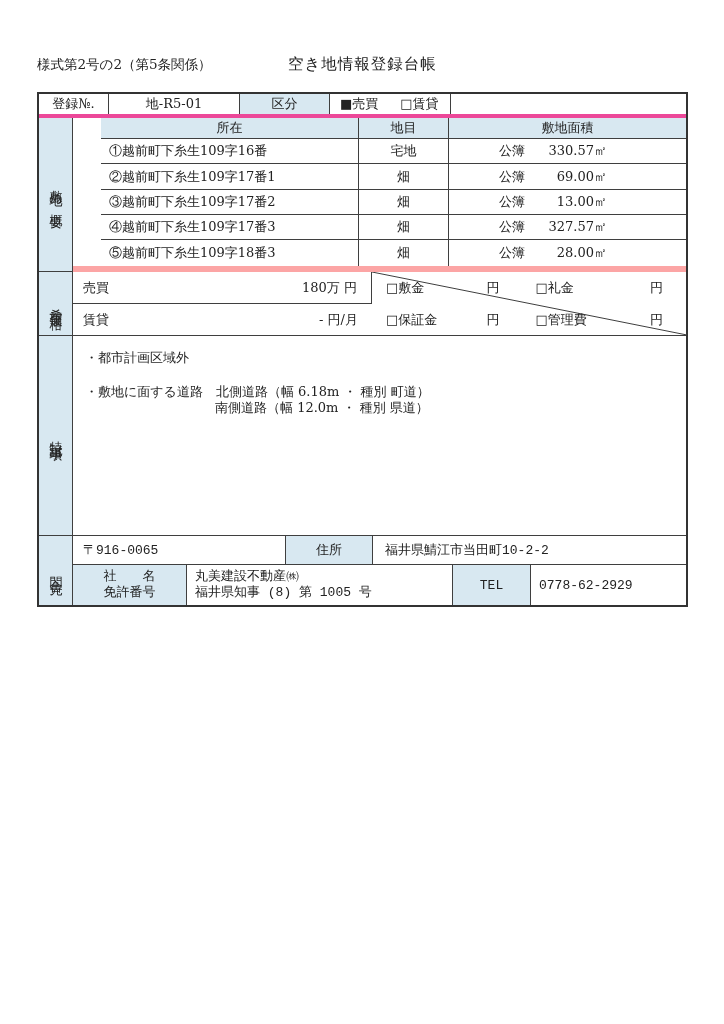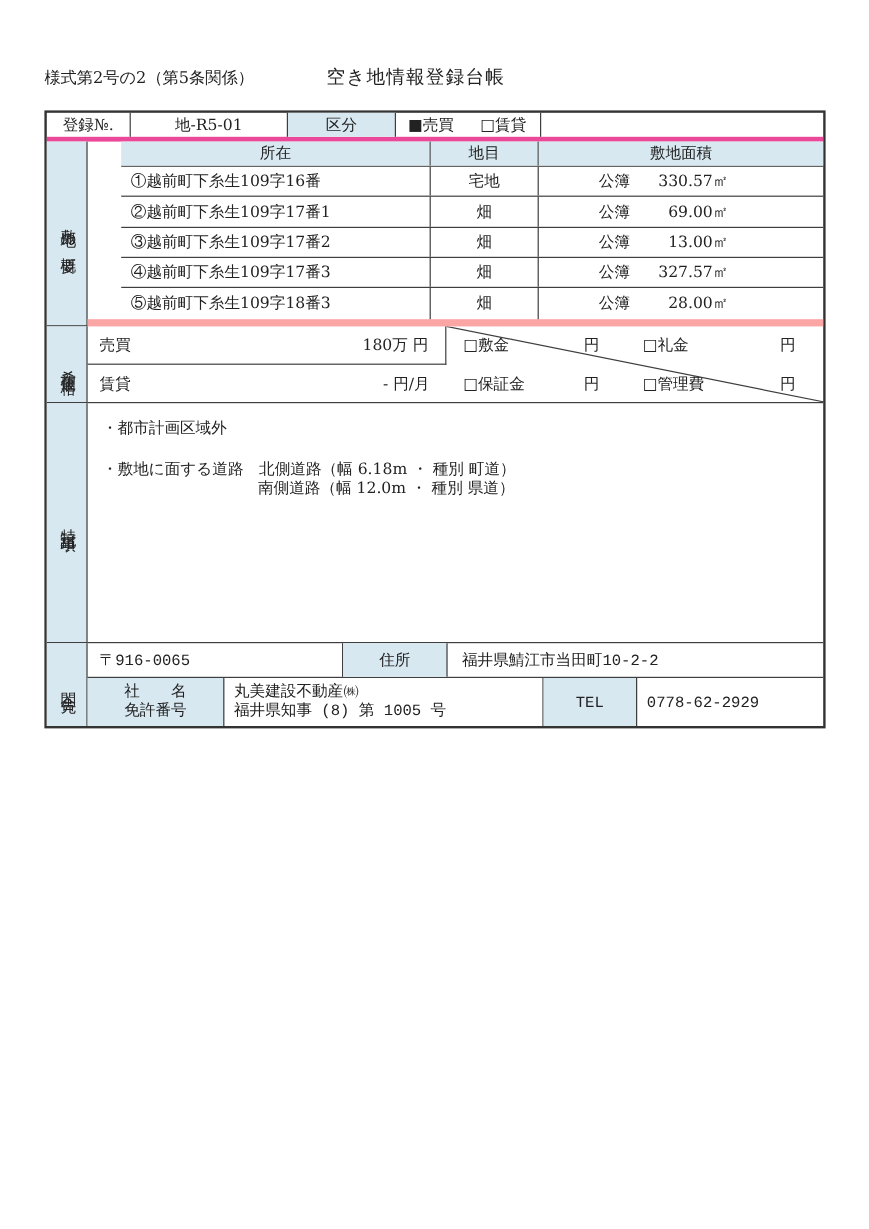--- a/index.html
+++ b/index.html
@@ -1,21 +1,21 @@
 <!DOCTYPE html>
 <html><head>
 <meta charset="utf-8">
 <style>
   * { box-sizing: border-box; margin: 0; padding: 0; }
   html, body { background: #fff; }
   body { font-family: "DejaVu Serif", "Liberation Serif", serif; color: #222; }
   .page { position: relative; width: 724px; height: 1024px; background: #ffffff; overflow: hidden; }
 
   .form-code { position: absolute; left: 37px; top: 56px; font-size: 13.5px; }
-  .doc-title { position: absolute; left: 272px; top: 54px; font-size: 15.5px; letter-spacing: 1px; text-align: center; }
+  .doc-title { position: absolute; left: 288px; top: 54px; font-size: 15.5px; letter-spacing: 1px; text-align: center; }
 
   .table { position: absolute; left: 37px; top: 92px; width: 651px; height: 515px;
            border: 2px solid #333; font-size: 13px; }
   .cell { border-right: 1px solid #3f3f3f; display: flex; align-items: center; }
   .cell.last { border-right: none; }
   .blue { background: #d8e8f1; }
   .center { justify-content: center; }
 
   
   .row1 { display: flex; height: 24px; border-bottom: 4px solid #ec4899; }

